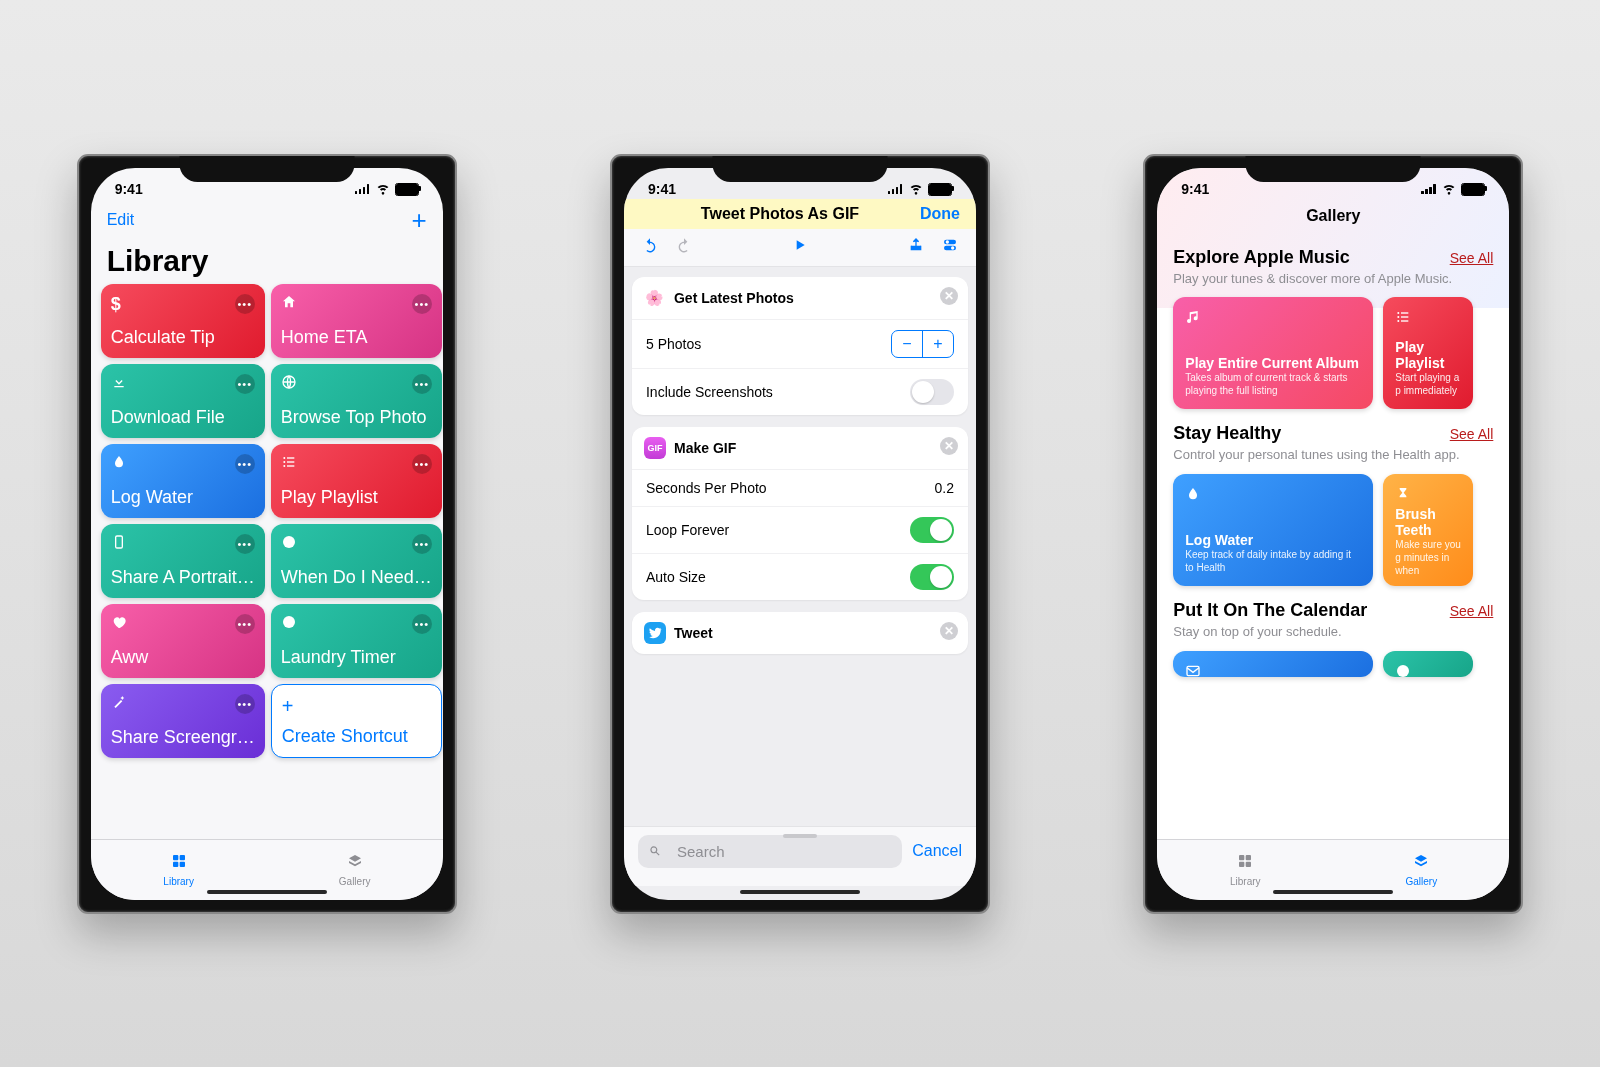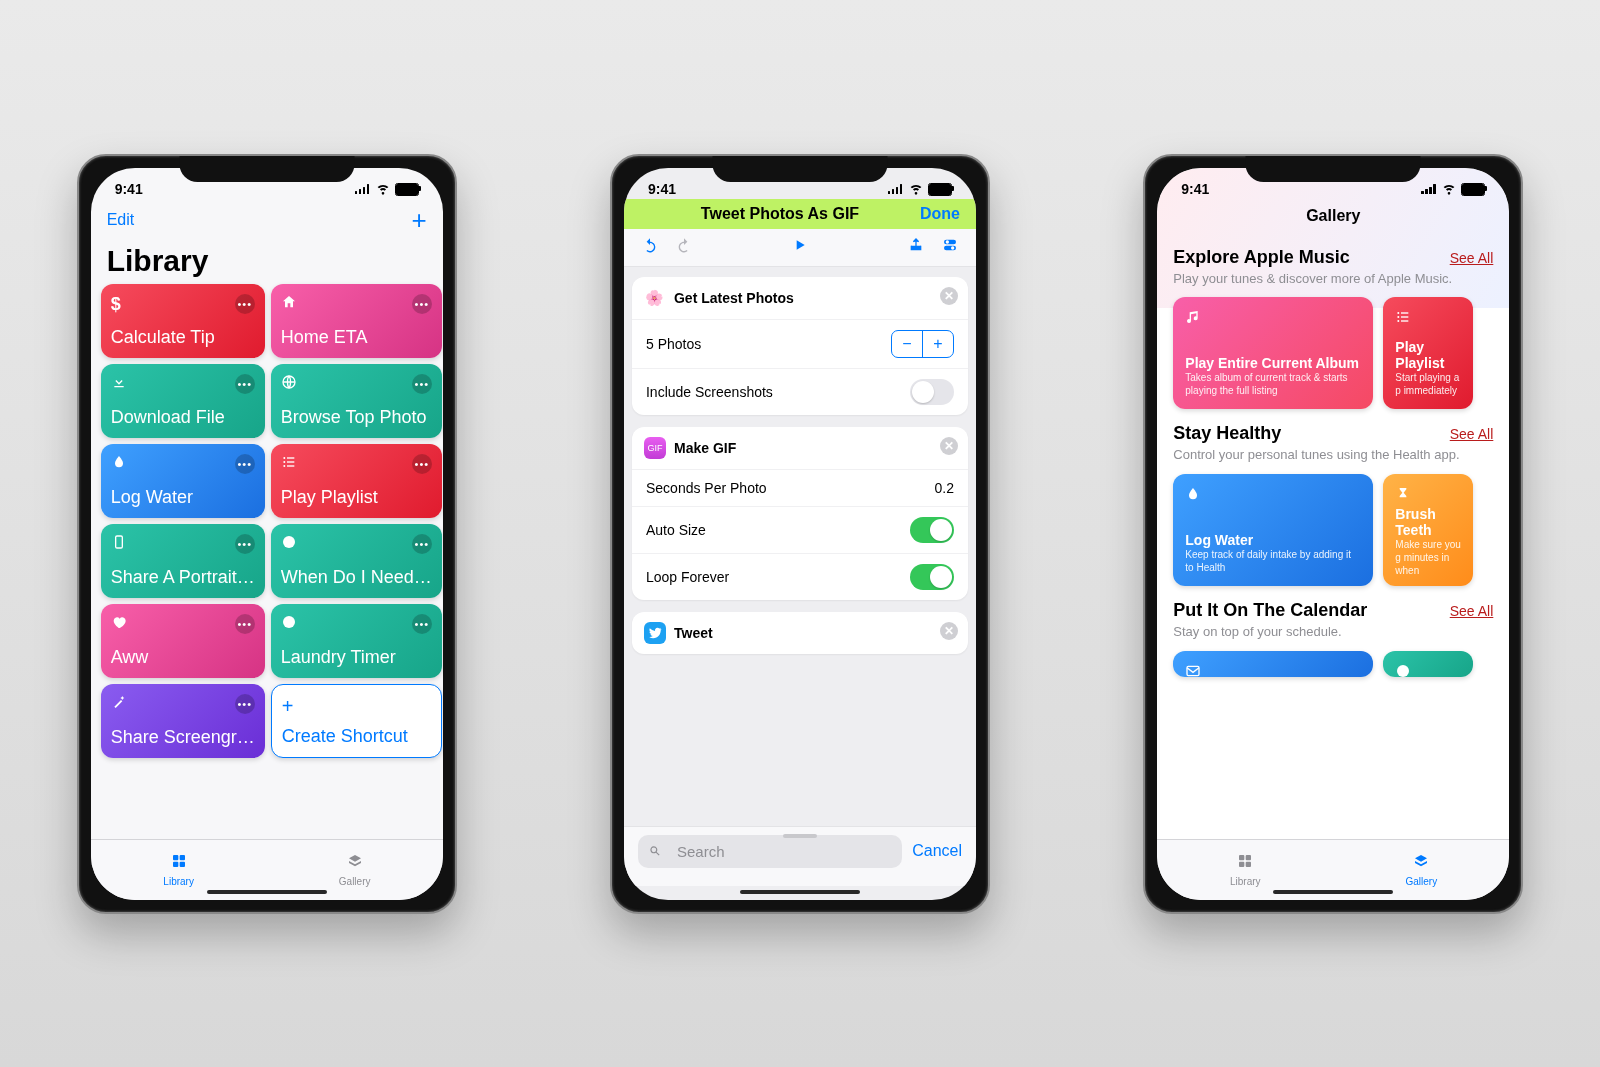--- a/index.html
+++ b/index.html
@@ -1,17 +1,17 @@
 <!DOCTYPE html>
 <html><head>
 <meta charset="utf-8">
 <style>
   html,body{margin:0;padding:0;background:#e5e5e5;font-family:-apple-system,Helvetica,Arial,sans-serif;}
   .stage{width:1600px;height:1067px;box-sizing:border-box;display:flex;align-items:center;justify-content:space-around;background:linear-gradient(#eaeaea,#d8d8d8);}
-  .phone{width:380px;height:760px;border-radius:29px;background:#111;border:2px solid #888;padding:12px;box-sizing:border-box;box-shadow:0 20px 40px rgba(0,0,0,.25),inset 0 0 3px #666;position:relative;}
+  .phone{width:380px;height:760px;border-radius:11px;background:#111;border:2px solid #888;padding:12px;box-sizing:border-box;box-shadow:0 20px 40px rgba(0,0,0,.25),inset 0 0 3px #666;position:relative;}
   .screen{width:100%;height:100%;background:#f7f7f9;border-radius:44px;overflow:hidden;position:relative;}
   .notch{position:absolute;top:0;left:50%;transform:translateX(-50%);width:175px;height:26px;background:#111;border-radius:0 0 18px 18px;z-index:5;}
   .home-indicator{position:absolute;bottom:6px;left:50%;transform:translateX(-50%);width:120px;height:4px;background:#111;border-radius:3px;opacity:.9;z-index:6;}
   .status{display:flex;justify-content:space-between;align-items:center;padding:12px 24px 0;font-size:14px;font-weight:600;position:relative;z-index:4;}
   .status .icons{display:flex;gap:4px;align-items:center;}
   .bar-icon{width:16px;height:10px;position:relative;}
   .bar-icon span{position:absolute;bottom:0;width:2.5px;background:#000;border-radius:.5px;}
   .bar-icon span:nth-child(1){left:0;height:3px;} .bar-icon span:nth-child(2){left:4px;height:5px;}
   .bar-icon span:nth-child(3){left:8px;height:7px;} .bar-icon span:nth-child(4){left:12px;height:10px;}
   .wifi{font-size:13px;}
@@ -257,21 +257,21 @@
               <span></span>
             </div>
           <span class="wifi"><svg class="icon" viewBox="0 0 24 24">
                 <path d="M12 18a2 2 0 110 4 2 2 0 010-4zm-4.6-4.1a7.5 7.5 0 019.2 0l-2.1 2.1a4.5 4.5 0 00-5 0zm-3.5-3.5a12.5 12.5 0 0116.2 0l-2.1 2.1a9.5 9.5 0 00-12 0z"></path>
               </svg></span>
           <div class="battery">
               <div></div>
             </div>
         </div>
       </div>
-      <div class="navbar" style="background:#bef264;">
+      <div class="navbar" style="background:#fef9c3;">
         <span class="left"></span>
         <span class="title">Tweet Photos As GIF</span>
         <span class="right" style="font-weight:600;">Done</span>
       </div>
       <div class="toolbar" style="background:#f8f8fa;">
         <div class="left">
           <span><svg class="icon" viewBox="0 0 24 24">
                 <path d="M12 5V2L7 7l5 5V9c3.3 0 6 2.7 6 6a6 6 0 01-10 4.5l-1.4 1.4A8 8 0 0020 15c0-4.4-3.6-8-8-8z"></path>
               </svg></span>
           <span class="disabled"><svg class="icon" viewBox="0 0 24 24" style="transform:scaleX(-1)">
@@ -308,34 +308,34 @@
             </div>
           </div>
           <div class="a-row">
             <span>Include Screenshots</span>
             <div class="switch"></div>
           </div>
         </div>
 
         <div class="action">
           <div class="a-head">
-            <span class="ai" style="background:linear-gradient(#e85ef0,#c23bd6);font-size:9px;font-weight:400;text-align:center;">GIF</span>
+            <span class="ai" style="background:linear-gradient(#e85ef0,#c23bd6);font-size:9px;font-weight:700;text-align:center;">GIF</span>
             <span>Make GIF</span>
             <div class="a-del">✕</div>
           </div>
           <div class="a-row">
             <span>Seconds Per Photo</span>
             <span>0.2</span>
           </div>
           <div class="a-row">
+            <span>Loop Forever</span>
+            <div class="switch on"></div>
+          </div>
+          <div class="a-row">
             <span>Auto Size</span>
-            <div class="switch on"></div>
-          </div>
-          <div class="a-row">
-            <span>Loop Forever</span>
             <div class="switch on"></div>
           </div>
         </div>
 
         <div class="action slim">
           <div class="a-head">
             <span class="ai" style="background:#1da1f2;">
                 <svg width="14" height="14" viewBox="0 0 24 24" fill="#fff">
                   <path d="M23 5a9 9 0 01-2.6.7 4.5 4.5 0 002-2.5 9 9 0 01-2.9 1.1A4.5 4.5 0 0012 8.5 12.8 12.8 0 013 4a4.5 4.5 0 001.4 6 4.5 4.5 0 01-2-.6v.1a4.5 4.5 0 003.6 4.4 4.5 4.5 0 01-2 .1 4.5 4.5 0 004.2 3.1A9 9 0 012 19a12.8 12.8 0 006.9 2c8.3 0 12.8-6.9 12.8-12.8v-.6A9 9 0 0023 5z"></path>
                 </svg>

